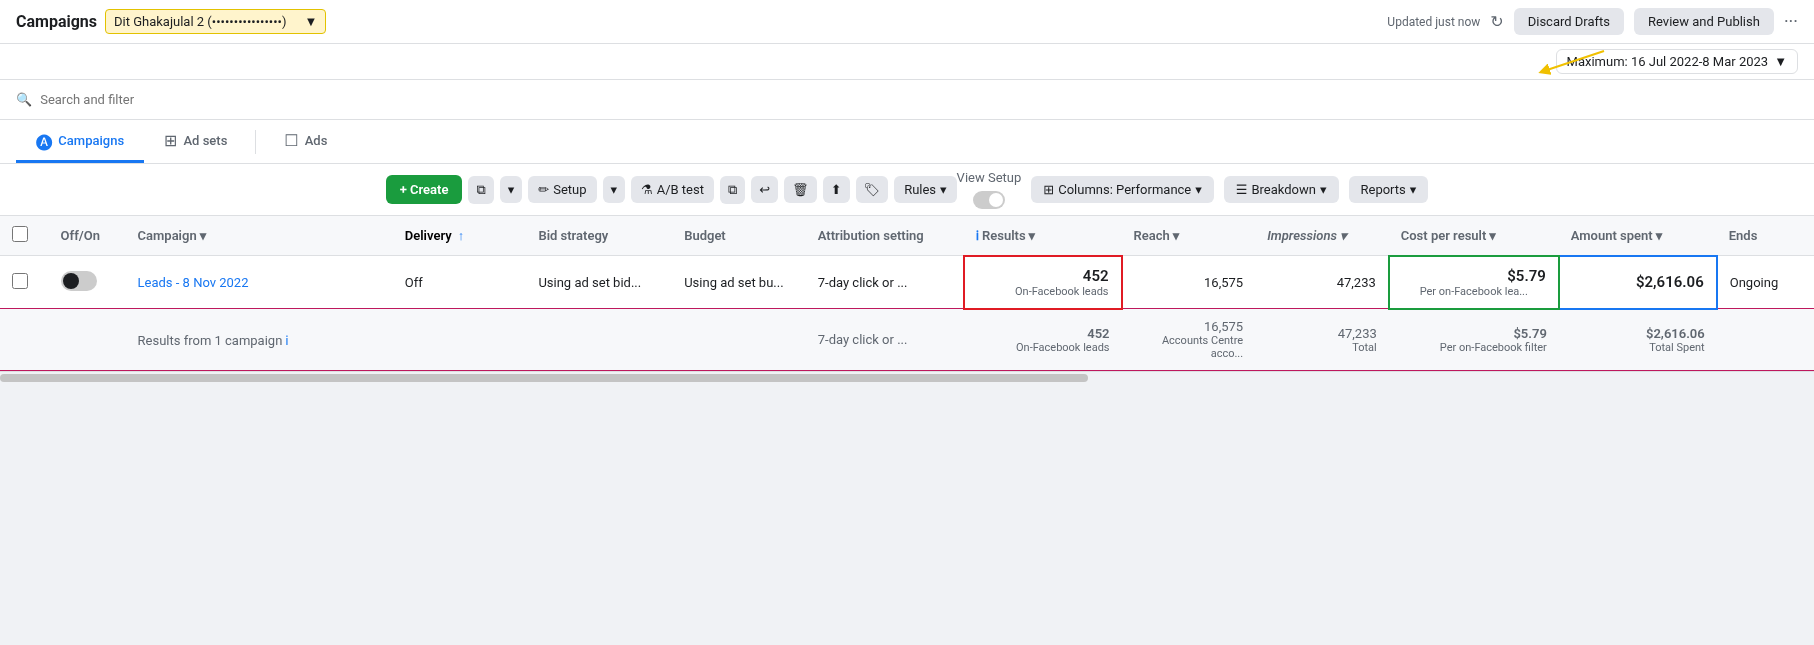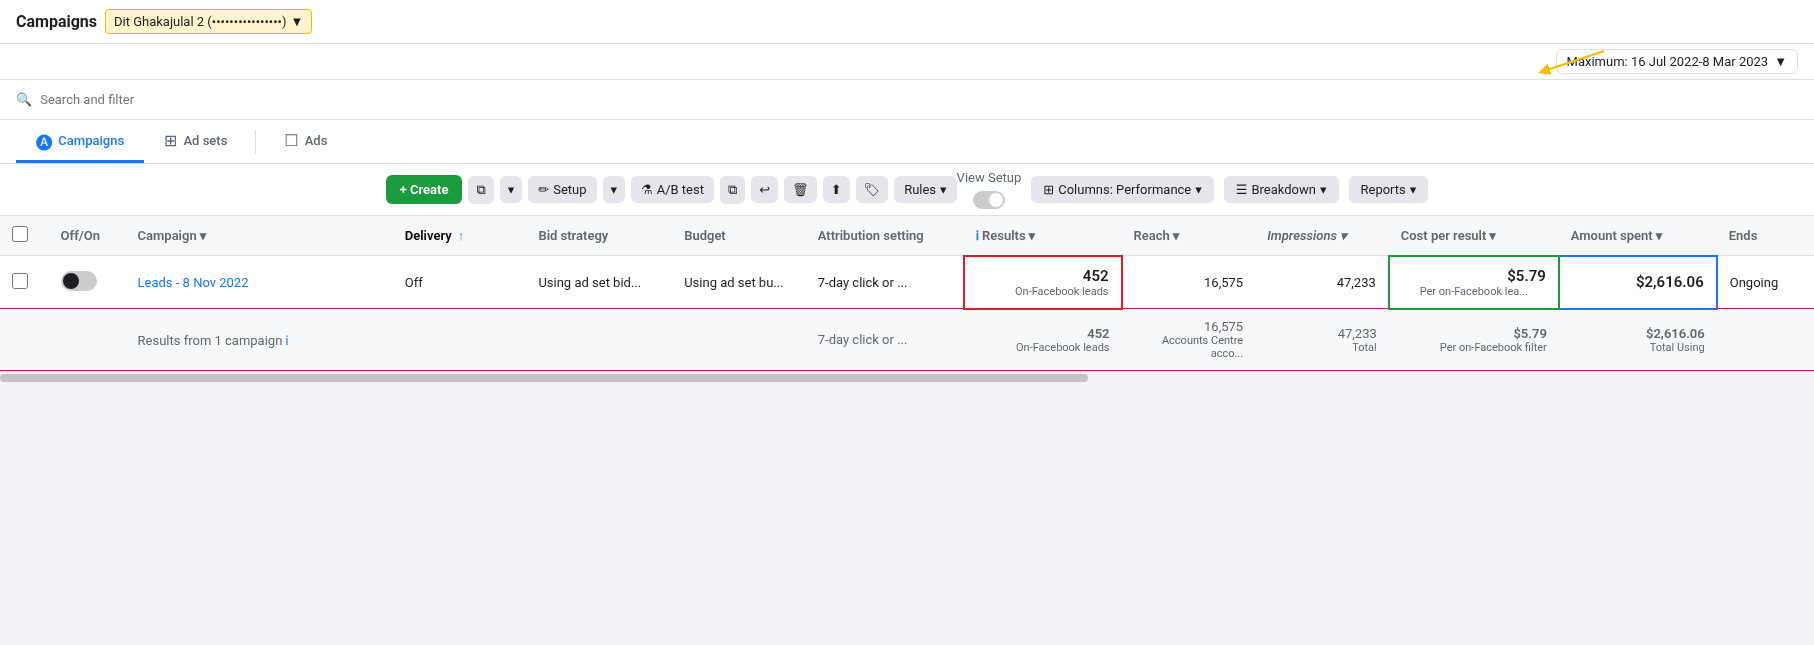--- a/index.html
+++ b/index.html
@@ -8,21 +8,21 @@
     
     .top-bar {
       display: flex; align-items: center; justify-content: space-between;
       background: #fff; padding: 8px 16px; border-bottom: 1px solid #dddfe2;
       height: 44px;
     }
     .top-bar-left { display: flex; align-items: center; gap: 8px; }
     .top-bar-title { font-size: 16px; font-weight: 700; }
     .account-selector {
       background: #fff4cc; border: 1px solid #e2c200; border-radius: 4px;
-      padding: 4px 8px; font-size: 12px; display: flex; align-items: center; gap: 4px; cursor: pointer;
+      padding: 4px 8px; font-size: 12px; display: flex; align-items: center; gap: 18px; cursor: pointer;
     }
     .top-bar-right { display: flex; align-items: center; gap: 10px; }
     .updated-text { color: #606770; font-size: 12px; }
     .refresh-icon { cursor: pointer; color: #606770; font-size: 16px; }
     .btn-discard { background: #e4e6eb; border: none; border-radius: 6px; padding: 6px 14px; cursor: pointer; font-size: 13px; color: #1c1e21; }
     .btn-review { background: #e4e6eb; border: none; border-radius: 6px; padding: 6px 14px; cursor: pointer; font-size: 13px; color: #1c1e21; }
     .more-btn { border: none; background: none; cursor: pointer; font-size: 18px; color: #606770; }
 
     
     .date-bar {
@@ -175,20 +175,27 @@
 </head>
 <body>
 
 <div class="top-bar">
   <div class="top-bar-left">
     <span class="top-bar-title">Campaigns</span>
     <div class="account-selector">
       <span>Dit Ghakajulal 2 (••••••••••••••••)</span>
       <span>▼</span>
     </div>
+  </div>
+  <div class="top-bar-right">
+    <span class="updated-text">Updated just now</span>
+    <span class="refresh-icon">↻</span>
+    <button class="btn-discard">Discard Drafts</button>
+    <button class="btn-review">Review and Publish</button>
+    <button class="more-btn">···</button>
   </div>
 </div>
 
 <div class="date-bar">
 
   <svg class="arrow-svg" width="80" height="30">
     <line x1="70" y1="5" x2="10" y2="25" stroke="#f0c000" stroke-width="2" marker-end="url(#arrowhead)"></line>
     <defs>
       <marker id="arrowhead" markerWidth="6" markerHeight="6" refX="3" refY="3" orient="auto">
         <polygon points="0 0, 6 3, 0 6" fill="#f0c000"></polygon>
@@ -391,21 +398,21 @@
         <td style="text-align:right;">
           <span style="display:block;">47,233</span>
           <span class="sub-text">Total</span>
         </td>
         <td style="text-align:right;">
           <span style="display:block; font-weight:600;">$5.79</span>
           <span class="sub-text">Per on-Facebook filter</span>
         </td>
         <td style="text-align:right;">
           <span style="display:block; font-weight:600;">$2,616.06</span>
-          <span class="sub-text">Total Using</span>
+          <span class="sub-text">Total Spent</span>
         </td>
         <td></td>
       </tr>
     </tbody>
   </table>
 </div>
 
 <div class="scroll-bar-area">
   <div class="scroll-thumb"></div>
 </div>

